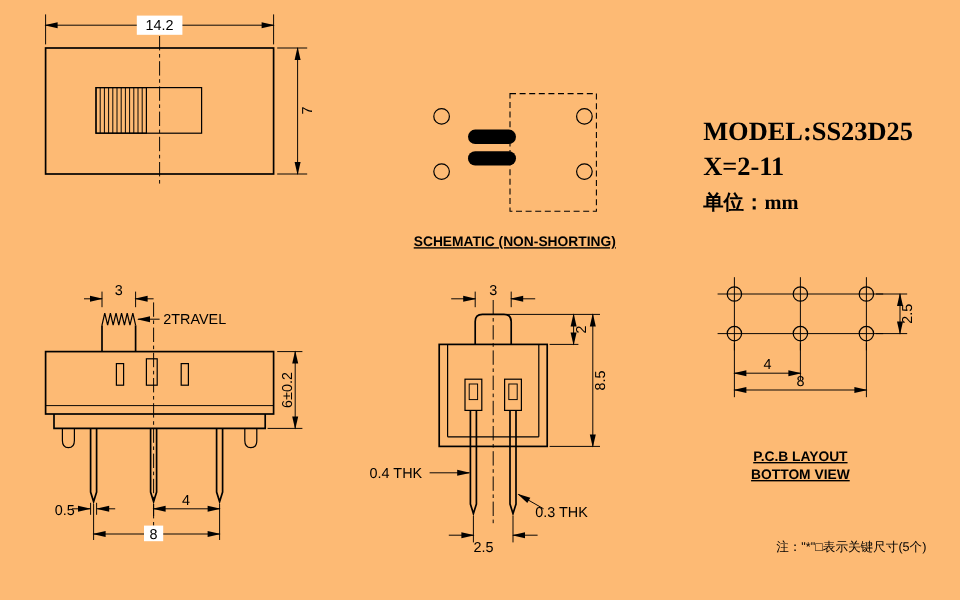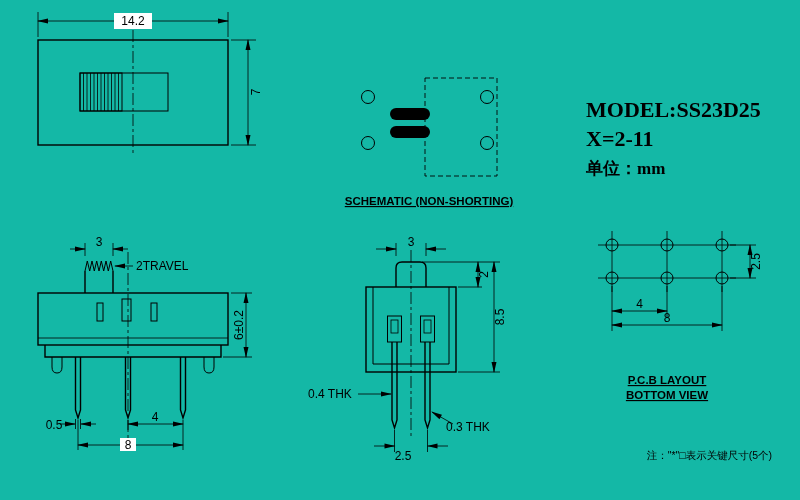--- a/index.html
+++ b/index.html
@@ -1,16 +1,16 @@
 <!DOCTYPE html>
 <html><head>
 <meta charset="utf-8">
 <style>
   html,body{margin:0;padding:0;background:#fff}
-  .canvas{position:relative;width:800px;height:500px;background:#14b8a6;overflow:hidden}
+  .canvas{position:relative;width:800px;height:500px;background:#fdba74;overflow:hidden}
   svg{display:block}
   .ol{fill:none;stroke:#000;stroke-width:1.4}   
   .ml{fill:none;stroke:#000;stroke-width:1}     
   .tl{fill:none;stroke:#000;stroke-width:0.8}   
   .cl{fill:none;stroke:#000;stroke-width:0.8;stroke-dasharray:12 3 3 3} 
   .dl{fill:none;stroke:#000;stroke-width:0.9;stroke-dasharray:5 3}      
   .blk{fill:#000;stroke:none}
   .wht{fill:#fff;stroke:none}
   text{font-family:"Liberation Sans",sans-serif;fill:#000}
   .dim{font-size:12px}

